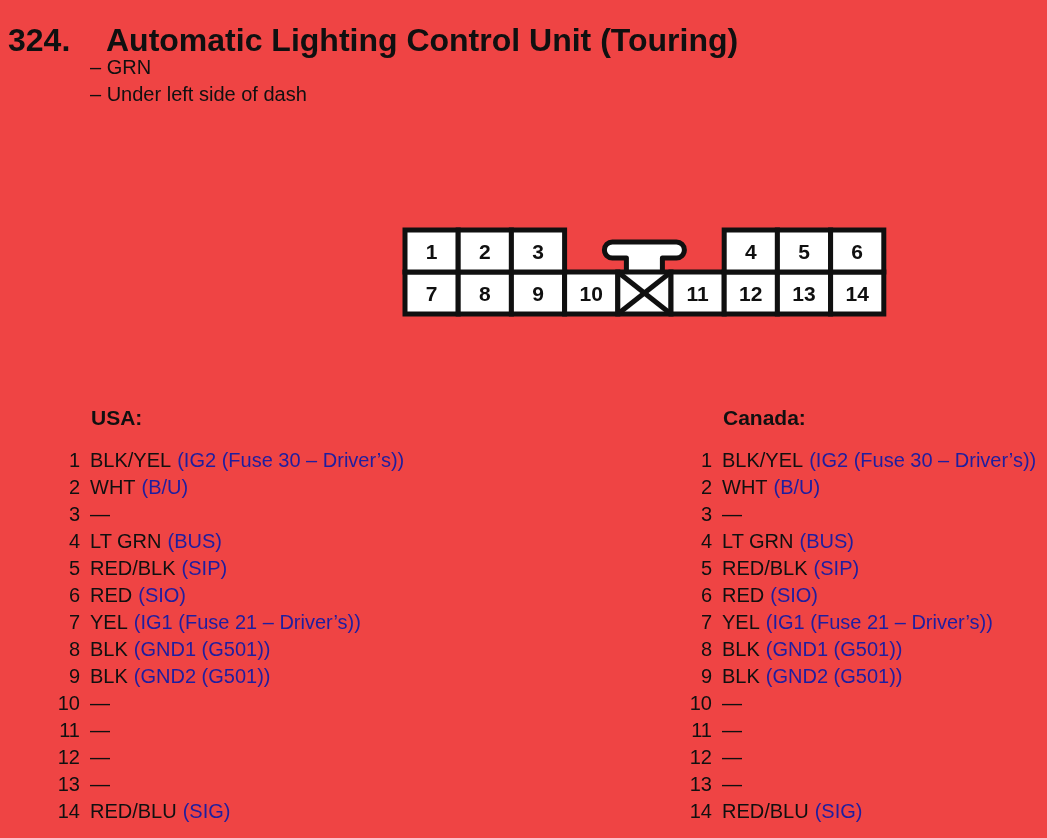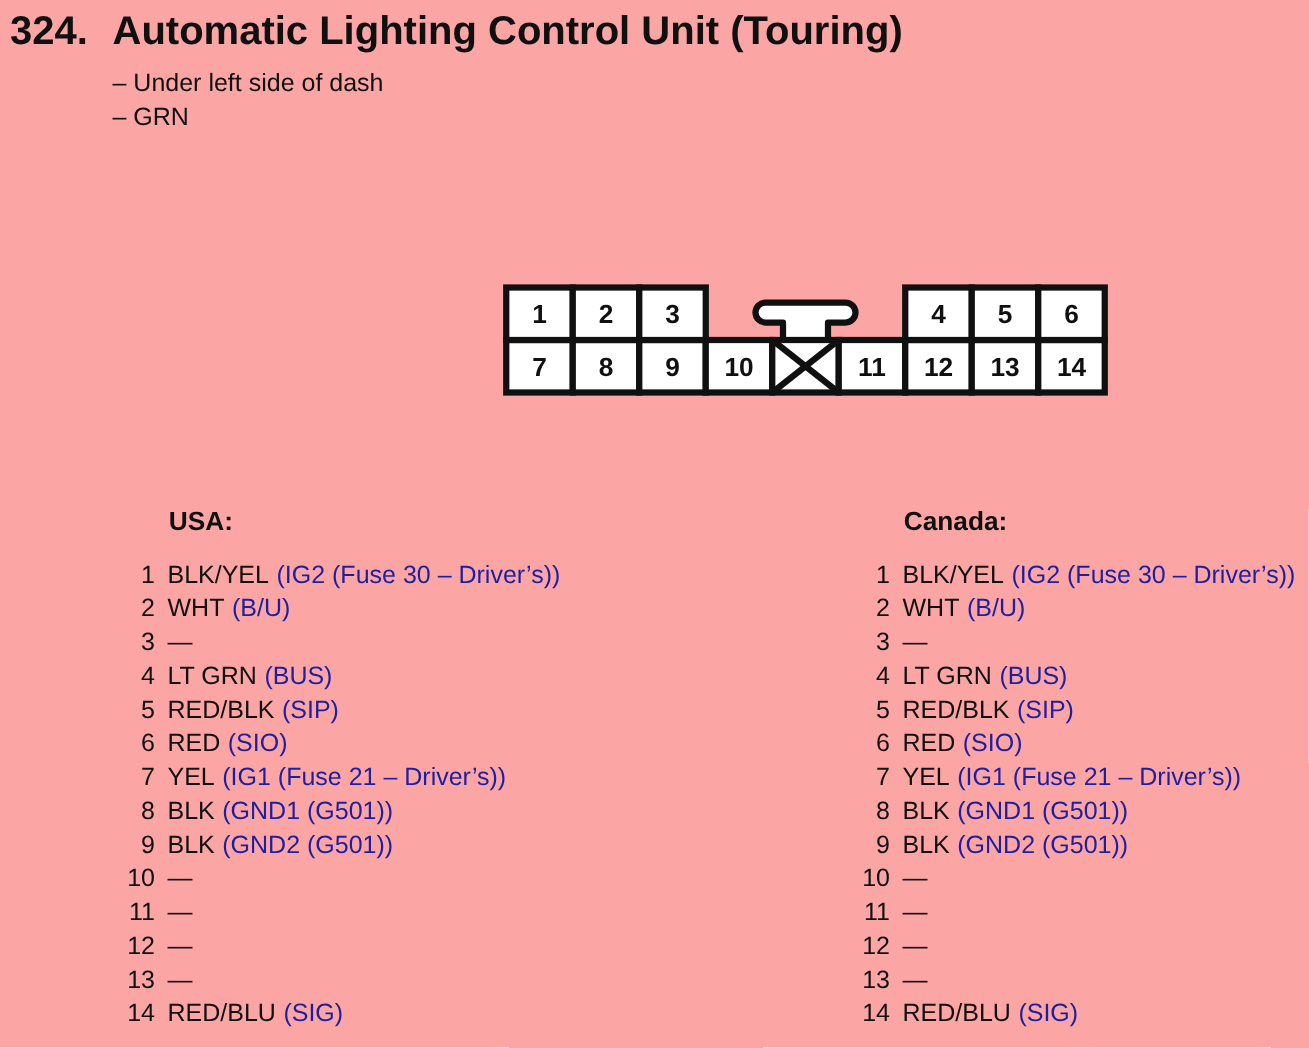--- a/index.html
+++ b/index.html
@@ -1,54 +1,54 @@
 <!DOCTYPE html>
 <html><head>
 <meta charset="utf-8">
 <style>
   html, body { margin:0; padding:0; background:#ffffff; }
   .page {
-    position:relative; width:1047px; height:838px; background:#fca5a5;
+    position:relative; width:1047px; height:838px; background:#ef4444;
     font-family:"Liberation Sans","DejaVu Sans",sans-serif; color:#101010;
     overflow:hidden;
   }
   
   .title-row { position:absolute; left:8px; top:6px; display:flex; align-items:baseline; }
   .title-num  { width:82px; font-size:32px; font-weight:bold; }
-  .title-text { margin:0; font-size:32px; font-weight:bold; white-space:nowrap; }
+  .title-text { margin:16px; font-size:32px; font-weight:bold; white-space:nowrap; }
   
   .notes { position:absolute; left:90px; top:54px; margin:0; padding:0; list-style:none;
            font-size:20px; line-height:27px; }
   
   .connector { position:absolute; left:402px; top:226px; }
   .connector text { font-family:"Liberation Sans","DejaVu Sans",sans-serif;
                     font-weight:bold; font-size:21px; fill:#101010; }
   
   .pin-col { position:absolute; top:406px; width:440px; font-size:20px; }
-  .col-usa    { left:52px;margin-left:44px; }
+  .col-usa    { left:52px; }
   .col-canada { left:684px; }
   .col-header { margin:0 0 17px 39px; font-size:21px; font-weight:bold; }
   .pin-row  { display:flex; align-items:baseline; line-height:27px; }
   .pin-num  { width:28px; text-align:right; flex:none; }
   .pin-desc { margin-left:10px; white-space:nowrap; }
   .pin-signal { color:#1e1ea0; margin-left:6px; white-space:nowrap; }
 </style>
 </head>
 <body>
 
 <div class="page">
 
   <div class="title-row">
     <span class="title-num">324.</span>
     <h1 class="title-text">Automatic Lighting Control Unit (Touring)</h1>
   </div>
 
   <ul class="notes">
+    <li>– GRN</li>
     <li>– Under left side of dash</li>
-    <li>– GRN</li>
   </ul>
 
   <svg class="connector" width="485" height="92" viewBox="0 0 485 92">
 
     <path d="M 210.4 16 L 274.4 16 A 8 8 0 0 1 274.4 32 L 260.4 32 L 260.4 50 L 224.4 50 L 224.4 32 L 210.4 32 A 8 8 0 0 1 210.4 16 Z" fill="#ffffff" stroke="#101010" stroke-width="5" stroke-linejoin="round"></path>
 
     <g fill="#ffffff" stroke="#101010" stroke-width="5">
 
       <rect x="3" y="46" width="53.2" height="42"></rect>
       <rect x="56.2" y="46" width="53.2" height="42"></rect>

